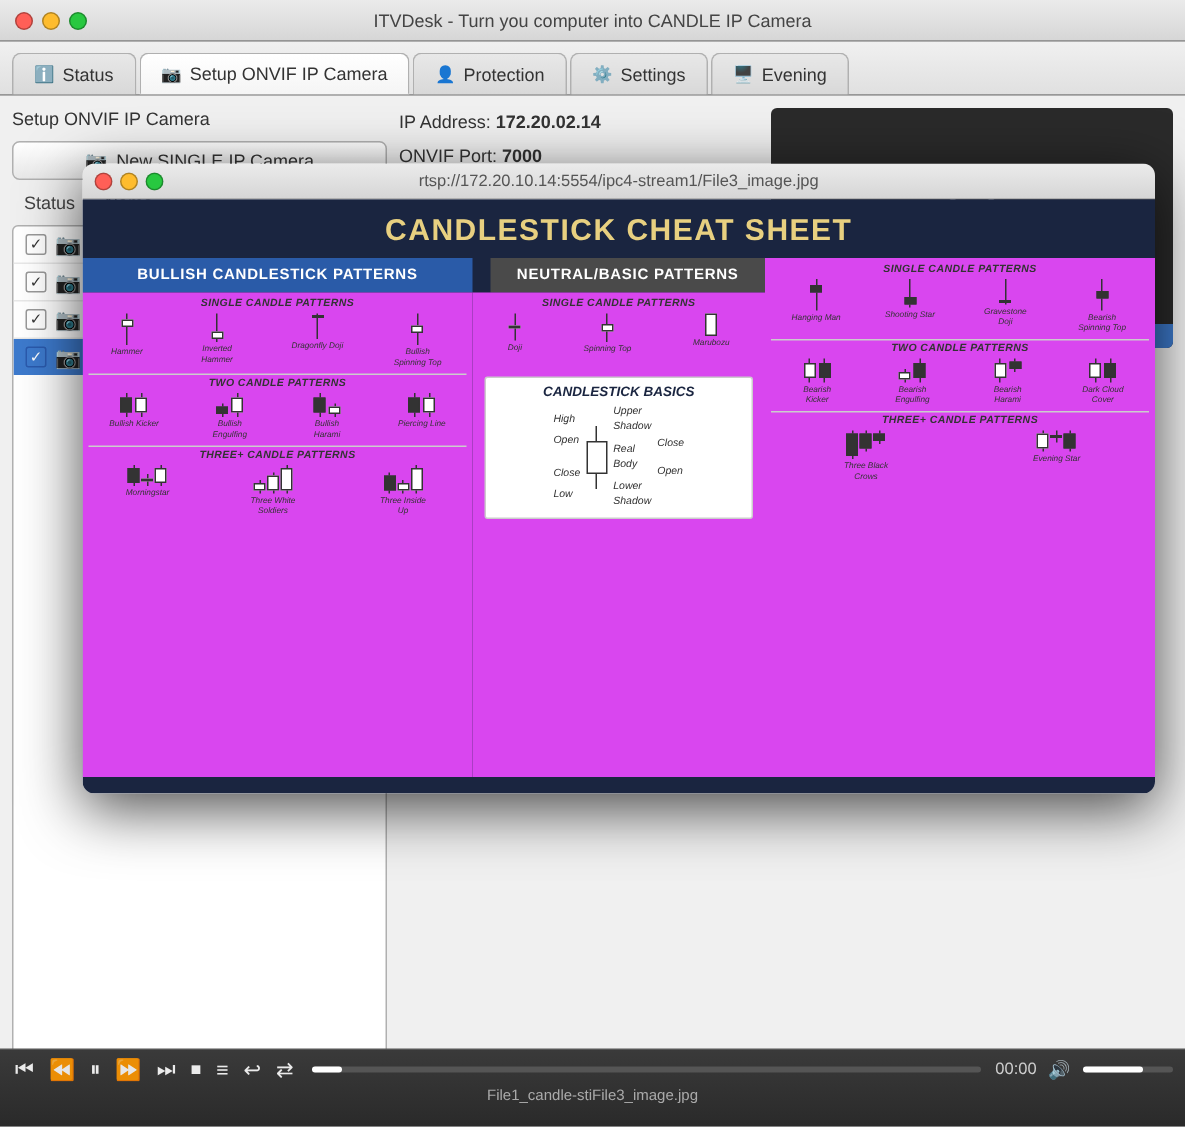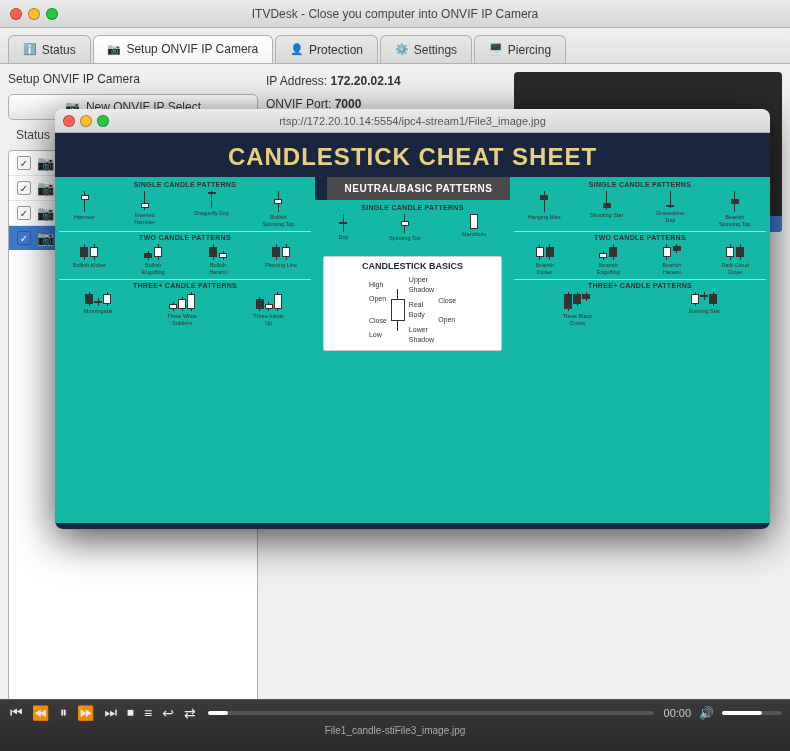--- a/index.html
+++ b/index.html
@@ -368,21 +368,21 @@
     }
 
     
     .cheat-sheet-header {
       background: #1a2540;
       text-align: center;
       padding: 10px 0 6px;
     }
     .cheat-sheet-title {
       color: #e8d080;
-      font-size: 24px;
+      font-size: 20px;
       font-weight: 900;
       letter-spacing: 1px;
     }
     .cheat-sheet-columns {
       display: flex;
       height: calc(100% - 50px);
     }
     .cs-col {
       flex: 1;
       display: flex;
@@ -395,23 +395,24 @@
       font-weight: 800;
       color: white;
       letter-spacing: 0.5px;
     }
     .cs-col-header.bullish { background: #2a5ba8; }
     .cs-col-header.neutral { background: #4a4a4a; margin-left: 12px; }
     .cs-col-header.bearish { background: #c84040; }
 
     .cs-col-body {
       flex: 1;
-      background: #14b8a6;
+      background: #d946ef;
       padding: 4px;
       overflow: hidden;
+      font-style: italic;
     }
     .cs-section-title {
       font-size: 7px;
       font-weight: 800;
       text-align: center;
       color: #333;
       margin-bottom: 3px;
       letter-spacing: 0.3px;
     }
     .cs-patterns-row {
@@ -546,21 +547,21 @@
   </style>
 </head>
 <body>
 
 <div class="title-bar">
   <div class="title-bar-buttons">
     <div class="tb-btn tb-close"></div>
     <div class="tb-btn tb-min"></div>
     <div class="tb-btn tb-max"></div>
   </div>
-  <span class="title-bar-title">ITVDesk - Close you computer into ONVIF IP Camera</span>
+  <span class="title-bar-title">ITVDesk - Turn you computer into CANDLE IP Camera</span>
 </div>
 
 <div class="tab-bar">
   <div class="tab">
     <span class="tab-icon">ℹ️</span>
     <span>Status</span>
   </div>
   <div class="tab active">
     <span class="tab-icon">📷</span>
     <span>Setup ONVIF IP Camera</span>
@@ -568,32 +569,32 @@
   <div class="tab">
     <span class="tab-icon">👤</span>
     <span>Protection</span>
   </div>
   <div class="tab">
     <span class="tab-icon">⚙️</span>
     <span>Settings</span>
   </div>
   <div class="tab">
     <span class="tab-icon">🖥️</span>
-    <span>Piercing</span>
+    <span>Evening</span>
   </div>
 </div>
 
 <div class="main-content">
   <div class="setup-panel">
 
     <div class="left-panel">
       <span class="panel-title">Setup ONVIF IP Camera</span>
       <button class="new-camera-btn">
         <span>📷</span>
-        <span>New ONVIF IP Select</span>
+        <span>New SINGLE IP Camera</span>
       </button>
       <div class="camera-list-header">
         <span>Status</span>
         <span>Name</span>
       </div>
       <div class="camera-list">
         <div class="camera-item">
           <div class="camera-checkbox">✓</div>
           <span class="camera-icon">📷</span>
           <span class="camera-name">IP_Camera_1</span>
@@ -710,20 +711,21 @@
     </div>
     <div class="overlay-content">
 
       <div class="cheat-sheet-header">
         <div class="cheat-sheet-title">CANDLESTICK CHEAT SHEET</div>
       </div>
 
       <div class="cheat-sheet-columns">
 
         <div class="cs-col">
+          <div class="cs-col-header bullish">BULLISH CANDLESTICK PATTERNS</div>
           <div class="cs-col-body">
             <div class="cs-section-title">SINGLE CANDLE PATTERNS</div>
             <div class="cs-patterns-row">
               <div class="cs-pattern">
                 <div class="candle">
                   <div class="candle-wick" style="height:4px;"></div>
                   <div class="candle-body white small"></div>
                   <div class="candle-wick" style="height:12px;"></div>
                 </div>
                 <span class="cs-pattern-label">Hammer</span>

